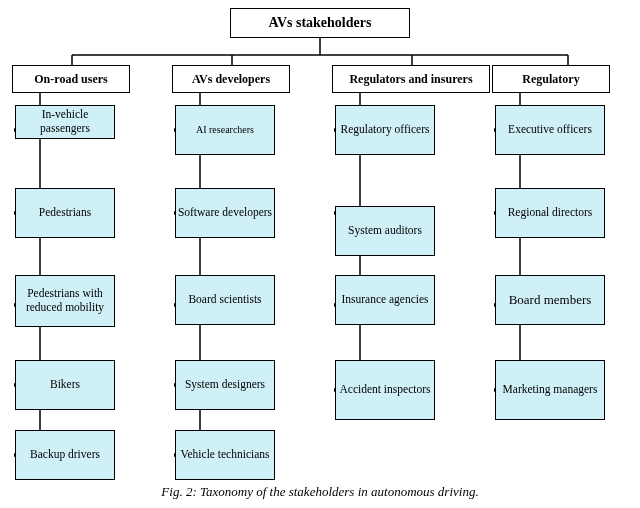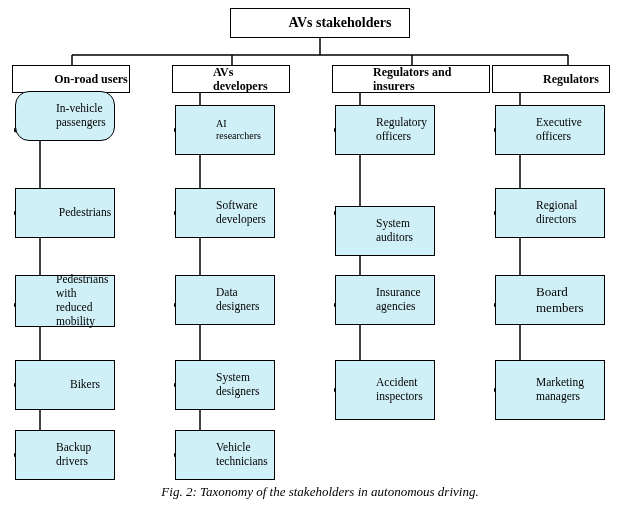--- a/index.html
+++ b/index.html
@@ -12,26 +12,26 @@
       overflow: hidden;
     }
     .diagram-container {
       position: relative;
       width: 640px;
       height: 480px;
     }
     .box {
       position: absolute;
       border: 1.5px solid #000;
+      text-align: center;
       display: flex;
       align-items: center;
       justify-content: center;
       line-height: 1.2;
       background: #fff;
-      padding-left: 40px;
     }
     .box-cyan {
       background: #d0f0f8;
       border: 1.5px solid #000;
     }
     .box-white {
       background: #fff;
       border: 1.5px solid #000;
     }
     .caption {
@@ -102,31 +102,31 @@
     <line x1="520" y1="213" x2="495" y2="213" marker-end="url(#arrow)"></line>
     <line x1="520" y1="305" x2="495" y2="305" marker-end="url(#arrow)"></line>
     <line x1="520" y1="390" x2="495" y2="390" marker-end="url(#arrow)"></line>
   </svg>
 
   <div class="box box-white" style="left:230px; top:8px; width:180px; height:30px; font-size:14px; font-weight:bold;">AVs stakeholders</div>
 
   <div class="box box-white" style="left:12px; top:65px; width:118px; height:28px; font-size:12px; font-weight:bold;">On-road users</div>
   <div class="box box-white" style="left:172px; top:65px; width:118px; height:28px; font-size:12px; font-weight:bold;">AVs developers</div>
   <div class="box box-white" style="left:332px; top:65px; width:158px; height:28px; font-size:12px; font-weight:bold;">Regulators and insurers</div>
-  <div class="box box-white" style="left:492px; top:65px; width:118px; height:28px; font-size:12px; font-weight:bold;">Regulators</div>
+  <div class="box box-white" style="left:492px; top:65px; width:118px; height:28px; font-size:12px; font-weight:bold;">Regulatory</div>
 
-  <div class="box box-cyan" style="left:15px; top:91px; width:100px; height:50px; font-size:11.5px;border-radius:14px;">In-vehicle passengers</div>
+  <div class="box box-cyan" style="left:15px; top:105px; width:100px; height:34px; font-size:11.5px;">In-vehicle passengers</div>
   <div class="box box-cyan" style="left:15px; top:188px; width:100px; height:50px; font-size:11.5px;">Pedestrians</div>
   <div class="box box-cyan" style="left:15px; top:275px; width:100px; height:52px; font-size:11.5px;">Pedestrians with reduced mobility</div>
   <div class="box box-cyan" style="left:15px; top:360px; width:100px; height:50px; font-size:11.5px;">Bikers</div>
   <div class="box box-cyan" style="left:15px; top:430px; width:100px; height:50px; font-size:11.5px;">Backup drivers</div>
 
   <div class="box box-cyan" style="left:175px; top:105px; width:100px; height:50px; font-size:10px;">AI researchers</div>
   <div class="box box-cyan" style="left:175px; top:188px; width:100px; height:50px; font-size:11.5px;">Software developers</div>
-  <div class="box box-cyan" style="left:175px; top:275px; width:100px; height:50px; font-size:11.5px;">Data designers</div>
+  <div class="box box-cyan" style="left:175px; top:275px; width:100px; height:50px; font-size:11.5px;">Board scientists</div>
   <div class="box box-cyan" style="left:175px; top:360px; width:100px; height:50px; font-size:11.5px;">System designers</div>
   <div class="box box-cyan" style="left:175px; top:430px; width:100px; height:50px; font-size:11.5px;">Vehicle technicians</div>
 
   <div class="box box-cyan" style="left:335px; top:105px; width:100px; height:50px; font-size:11.5px;">Regulatory officers</div>
   <div class="box box-cyan" style="left:335px; top:188px; width:100px; height:50px; font-size:11.5px;margin-top:18px;">System auditors</div>
   <div class="box box-cyan" style="left:335px; top:275px; width:100px; height:50px; font-size:11.5px;">Insurance agencies</div>
   <div class="box box-cyan" style="left:335px; top:360px; width:100px; height:60px; font-size:11.5px;">Accident inspectors</div>
 
   <div class="box box-cyan" style="left:495px; top:105px; width:110px; height:50px; font-size:11.5px;">Executive officers</div>
   <div class="box box-cyan" style="left:495px; top:188px; width:110px; height:50px; font-size:11.5px;">Regional directors</div>

